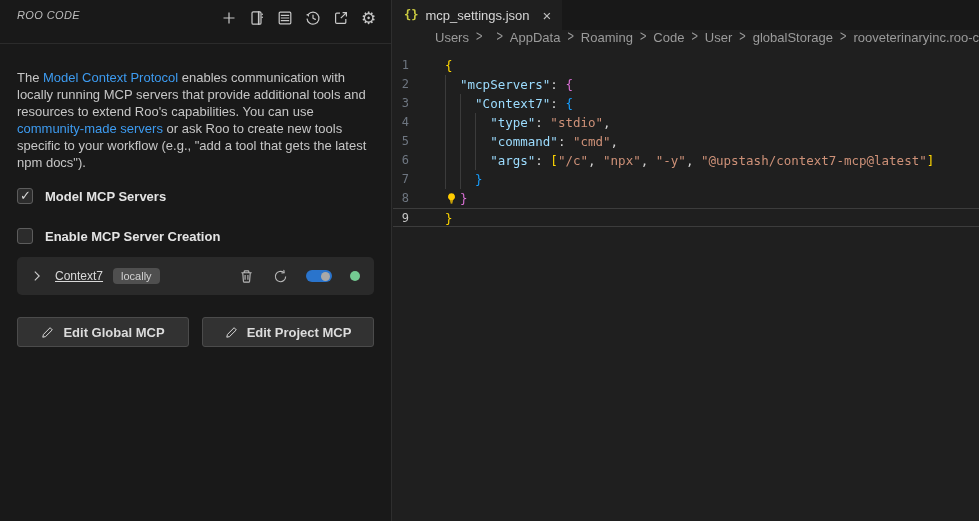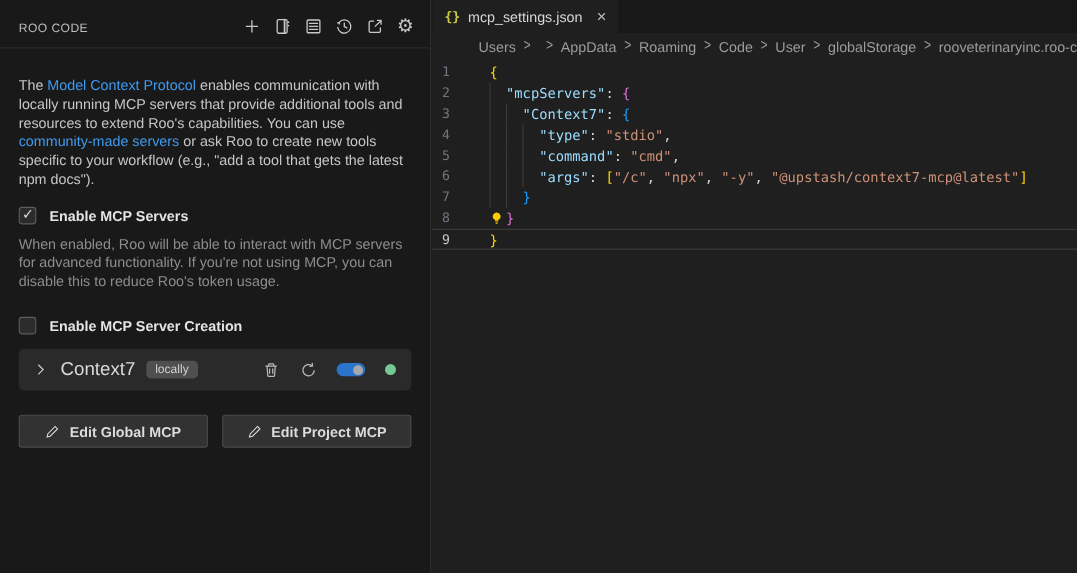--- a/index.html
+++ b/index.html
@@ -8,22 +8,22 @@
     position:relative; width:979px; height:521px; overflow:hidden;
     font-family:"Liberation Sans", sans-serif; background:#1f1f1f;
     -webkit-font-smoothing:antialiased;
   }
   
   #panel {
     position:absolute; left:0; top:0; width:392px; height:521px;
     background:#191919; border-right:1px solid #2e2e2e; overflow:hidden;
   }
   .panel-topbar {
-    display:flex; align-items:flex-end; justify-content:space-between;
-    padding:9px 14px 0 17px; height:32px;
+    display:flex; align-items:flex-start; justify-content:space-between;
+    padding:9px 14px 0 17px; height:32px;font-style:italic;
   }
   .panel-topbar .app-title {
     font-size:11px; color:#bdbdbd; letter-spacing:.4px;
   }
   .toolbar { display:flex; align-items:center; gap:11px; }
   .tb-icon { width:17px; height:17px; display:flex; align-items:center; justify-content:center; color:#c8c8c8; cursor:pointer; }
   .tb-icon svg { width:16px; height:16px; stroke:#c8c8c8; fill:none; stroke-width:1.2; }
   .gear-glyph { font-size:17px; line-height:16px; color:#c8c8c8; font-family:"DejaVu Sans", sans-serif; }
   .panel-titlebar {
     display:flex; align-items:center; justify-content:space-between;
@@ -52,21 +52,21 @@
   .check-label { font-size:13px; font-weight:bold; color:#e4e4e4; }
   .check-desc { margin-top:9px; font-size:13px; line-height:17px; color:#8d8d8d; width:360px; }
   .section-gap { margin-top:24px; }
   
   .server-card {
     margin-top:13px; height:38px; background:#2a2a2a; border-radius:5px;
     display:flex; align-items:center; padding:0 14px 0 12px;
   }
   .chev { width:16px; height:16px; display:flex; align-items:center; justify-content:center; cursor:pointer; }
   .chev svg { stroke:#cccccc; fill:none; stroke-width:1.3; width:14px; height:14px; }
-  .server-name { font-size:17px; color:#d9d9d9; margin-left:10px; }
+  .server-name { font-size:12px; color:#d9d9d9; margin-left:10px;text-decoration:underline; }
   .server-badge {
     margin-left:10px; background:#4f4f4f; color:#d2d2d2; font-size:11px;
     border-radius:4px; padding:2.5px 8px; line-height:1;
   }
   .card-actions { margin-left:auto; display:flex; align-items:center; gap:18px; }
   .act-icon { width:16px; height:16px; display:flex; align-items:center; justify-content:center; cursor:pointer; }
   .act-icon svg { width:15px; height:15px; stroke:#b9b9b9; fill:none; stroke-width:1.2; }
   .toggle {
     width:26px; height:12px; border-radius:6px; background:#4a4a4a; position:relative; cursor:pointer;
   }
@@ -89,21 +89,21 @@
   #editor { position:absolute; left:393px; top:0; width:586px; height:521px; background:#1f1f1f; }
   .tabstrip { height:30px; background:#181818; display:flex; }
   .tab {
     height:30px; background:#1f1f1f; display:flex; align-items:center;
     padding:0 11px; gap:7px; min-width:152px; cursor:pointer;
   }
   .json-icon { font-family:"DejaVu Sans Mono", monospace; font-size:12px; font-weight:bold; color:#cbcb41; }
   .tab-title { font-size:13px; color:#d6d6d6; }
   .tab-close { font-size:15px; color:#c0c0c0; margin-left:6px; cursor:pointer; line-height:1; }
   .breadcrumbs {
-    height:24px; display:flex; align-items:center; padding-left:42px;
+    height:24px; display:flex; align-items:flex-start; padding-left:42px;
     font-size:13px; color:#9b9b9b; white-space:nowrap; overflow:hidden;
   }
   .crumb { cursor:pointer; }
   .crumb-sep { margin:0 7px; font-size:11px; color:#9b9b9b; transform:scaleY(1.3); display:inline-block; }
   .crumb-spacer { display:inline-block; width:44px; }
   
   .code-area { padding-top:2px; font-family:"DejaVu Sans Mono", monospace; font-size:12.5px; }
   .code-line { display:flex; height:19px; line-height:19px; }
   .code-line.active { border-top:1px solid #3c3c3c; border-bottom:1px solid #3c3c3c; }
   .line-num {
@@ -170,23 +170,22 @@
 
 
     <hr class="panel-divider">
 
     <div class="panel-body">
       <p class="intro"><span>The </span><span class="link">Model Context Protocol</span><span> enables communication with locally running MCP servers that provide additional tools and resources to extend Roo's capabilities. You can use </span><span class="link">community-made servers</span><span> or ask Roo to create new tools specific to your workflow (e.g., "add a tool that gets the latest npm docs").</span></p>
 
       <div class="check-section">
         <div class="check-row">
           <span class="checkbox checked"></span>
-          <span class="check-label">Enable MCP Servers</span>
+          <span class="check-label">Model MCP Servers</span>
         </div>
-        <p class="check-desc">When enabled, Roo will be able to interact with MCP servers for advanced functionality. If you're not using MCP, you can disable this to reduce Roo's token usage.</p>
       </div>
 
       <div class="check-section section-gap">
         <div class="check-row">
           <span class="checkbox"></span>
           <span class="check-label">Enable MCP Server Creation</span>
         </div>
       </div>
 
       <div class="server-card">

